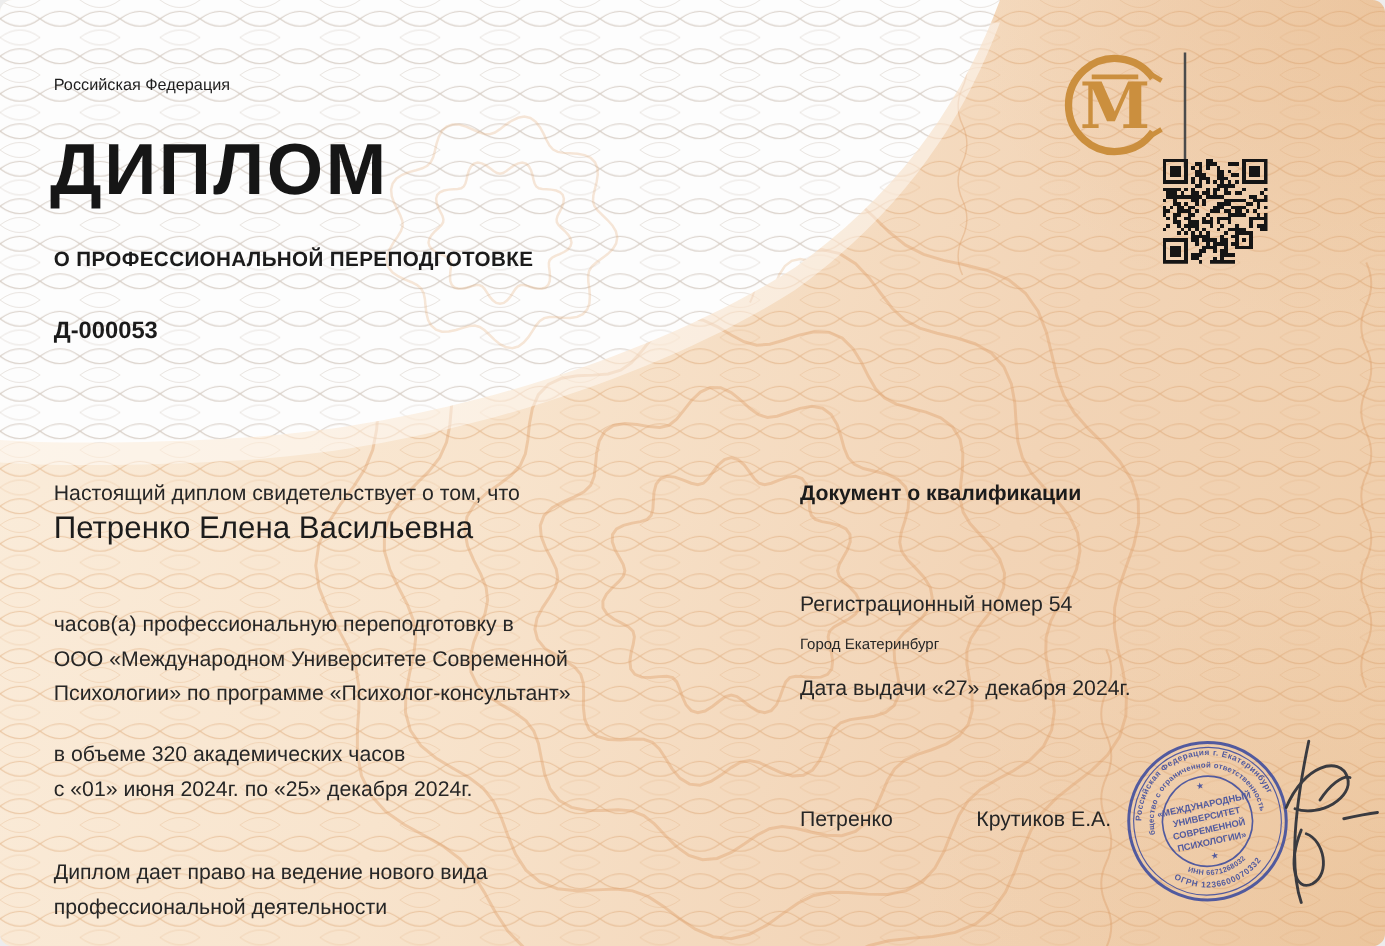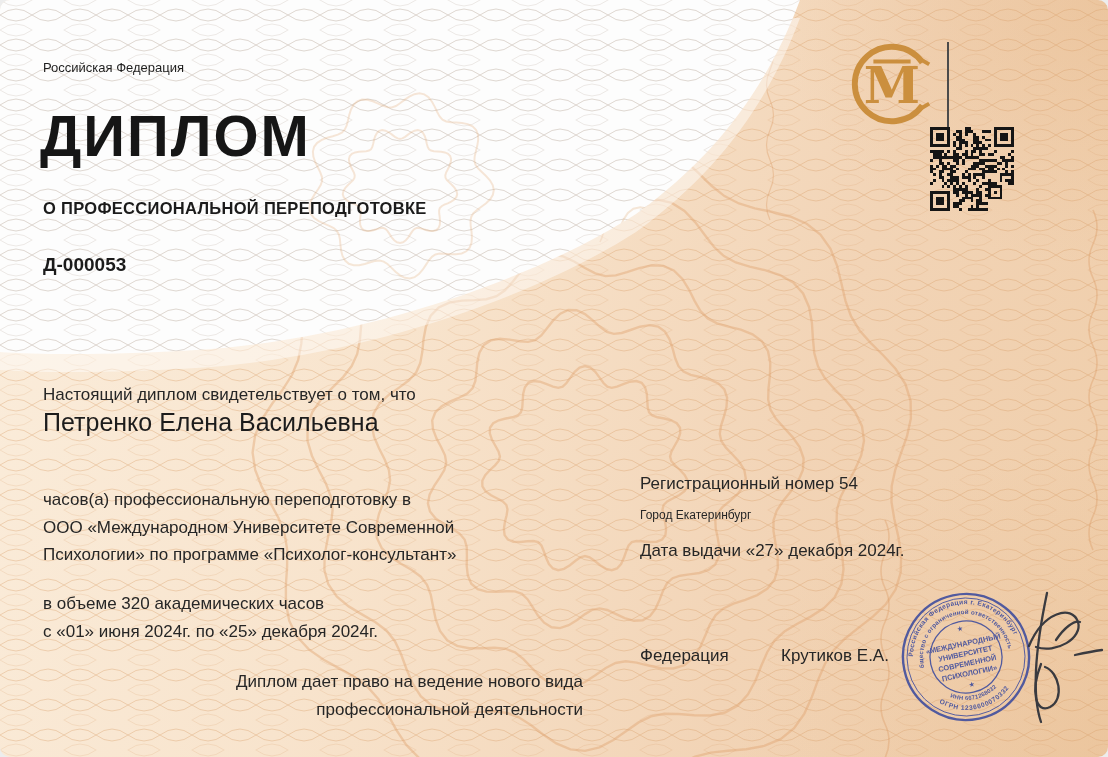--- a/index.html
+++ b/index.html
@@ -25,21 +25,21 @@
   .org{left:845px;top:36px;display:flex;align-items:flex-start;}
   .org .divider{width:2px;height:92px;background:#4b4b4b;margin:6px 10px 0 8px;}
   .org .uname{font-size:15.5px;font-weight:700;line-height:21px;color:#3b3b3b;padding-top:6px;}
   .qrwrap{left:930px;top:127px;width:84px;height:84px;}
   .colL{left:43px;width:540px;}
   .colR{left:640px;width:440px;}
   .t-intro{top:385px;font-size:17px;}
   .t-name{top:408px;font-size:25px;color:#1c1c1c;}
   .t-para{top:486px;font-size:17px;line-height:27.5px;white-space:pre-line;}
   .t-volume{top:590px;font-size:17px;line-height:27.5px;white-space:pre-line;}
-  .t-rights{top:668px;font-size:17px;line-height:27.5px;white-space:pre-line;text-align:right;}
+  .t-rights{top:684px;font-size:17px;line-height:27.5px;white-space:pre-line;}
   .t-qual{top:385px;font-size:17px;font-weight:700;color:#1b1b1b;}
   .t-reg{top:474px;font-size:17px;}
   .t-city{top:508px;font-size:12px;}
   .t-date{top:541px;font-size:17px;}
   .t-director{top:646px;font-size:17px;display:flex;}
   .t-director .dlabel{width:141px;}
   .stampwrap{left:893px;top:584px;width:146px;height:146px;}
   .sigwrap{left:0;top:0;width:1108px;height:757px;}
 </style>
 </head>
@@ -511,25 +511,26 @@
   <div class="abs colL t-intro">Настоящий диплом свидетельствует о том, что</div>
   <div class="abs colL t-name">Петренко Елена Васильевна</div>
   <div class="abs colL t-para">часов(а) профессиональную переподготовку в
 ООО «Международном Университете Современной
 Психологии» по программе «Психолог-консультант»</div>
   <div class="abs colL t-volume">в объеме 320 академических часов
 с «01» июня 2024г. по «25» декабря 2024г.</div>
   <div class="abs colL t-rights">Диплом дает право на ведение нового вида
 профессиональной деятельности</div>
 
+  <div class="abs colR t-qual">Документ о квалификации</div>
   <div class="abs colR t-reg">Регистрационный номер 54</div>
   <div class="abs colR t-city">Город Екатеринбург</div>
   <div class="abs colR t-date">Дата выдачи «27» декабря 2024г.</div>
   <div class="abs colR t-director">
-    <span class="dlabel">Федерация</span>
+    <span class="dlabel">Петренко</span>
     <span>Крутиков Е.А.</span>
   </div>
 
   <div class="abs stampwrap">
     <svg width="146" height="146" viewBox="0 0 146 146">
       <defs>
         <path id="arcTopOuter" d="M20,73 A53,53 0 0 1 126,73"></path>
         <path id="arcBotOuter" d="M20,73 A53,53 0 0 0 126,73"></path>
         <path id="arcTopInner" d="M30,73 A43,43 0 0 1 116,73"></path>
         <path id="arcBotInner" d="M30,73 A43,43 0 0 0 116,73"></path>

